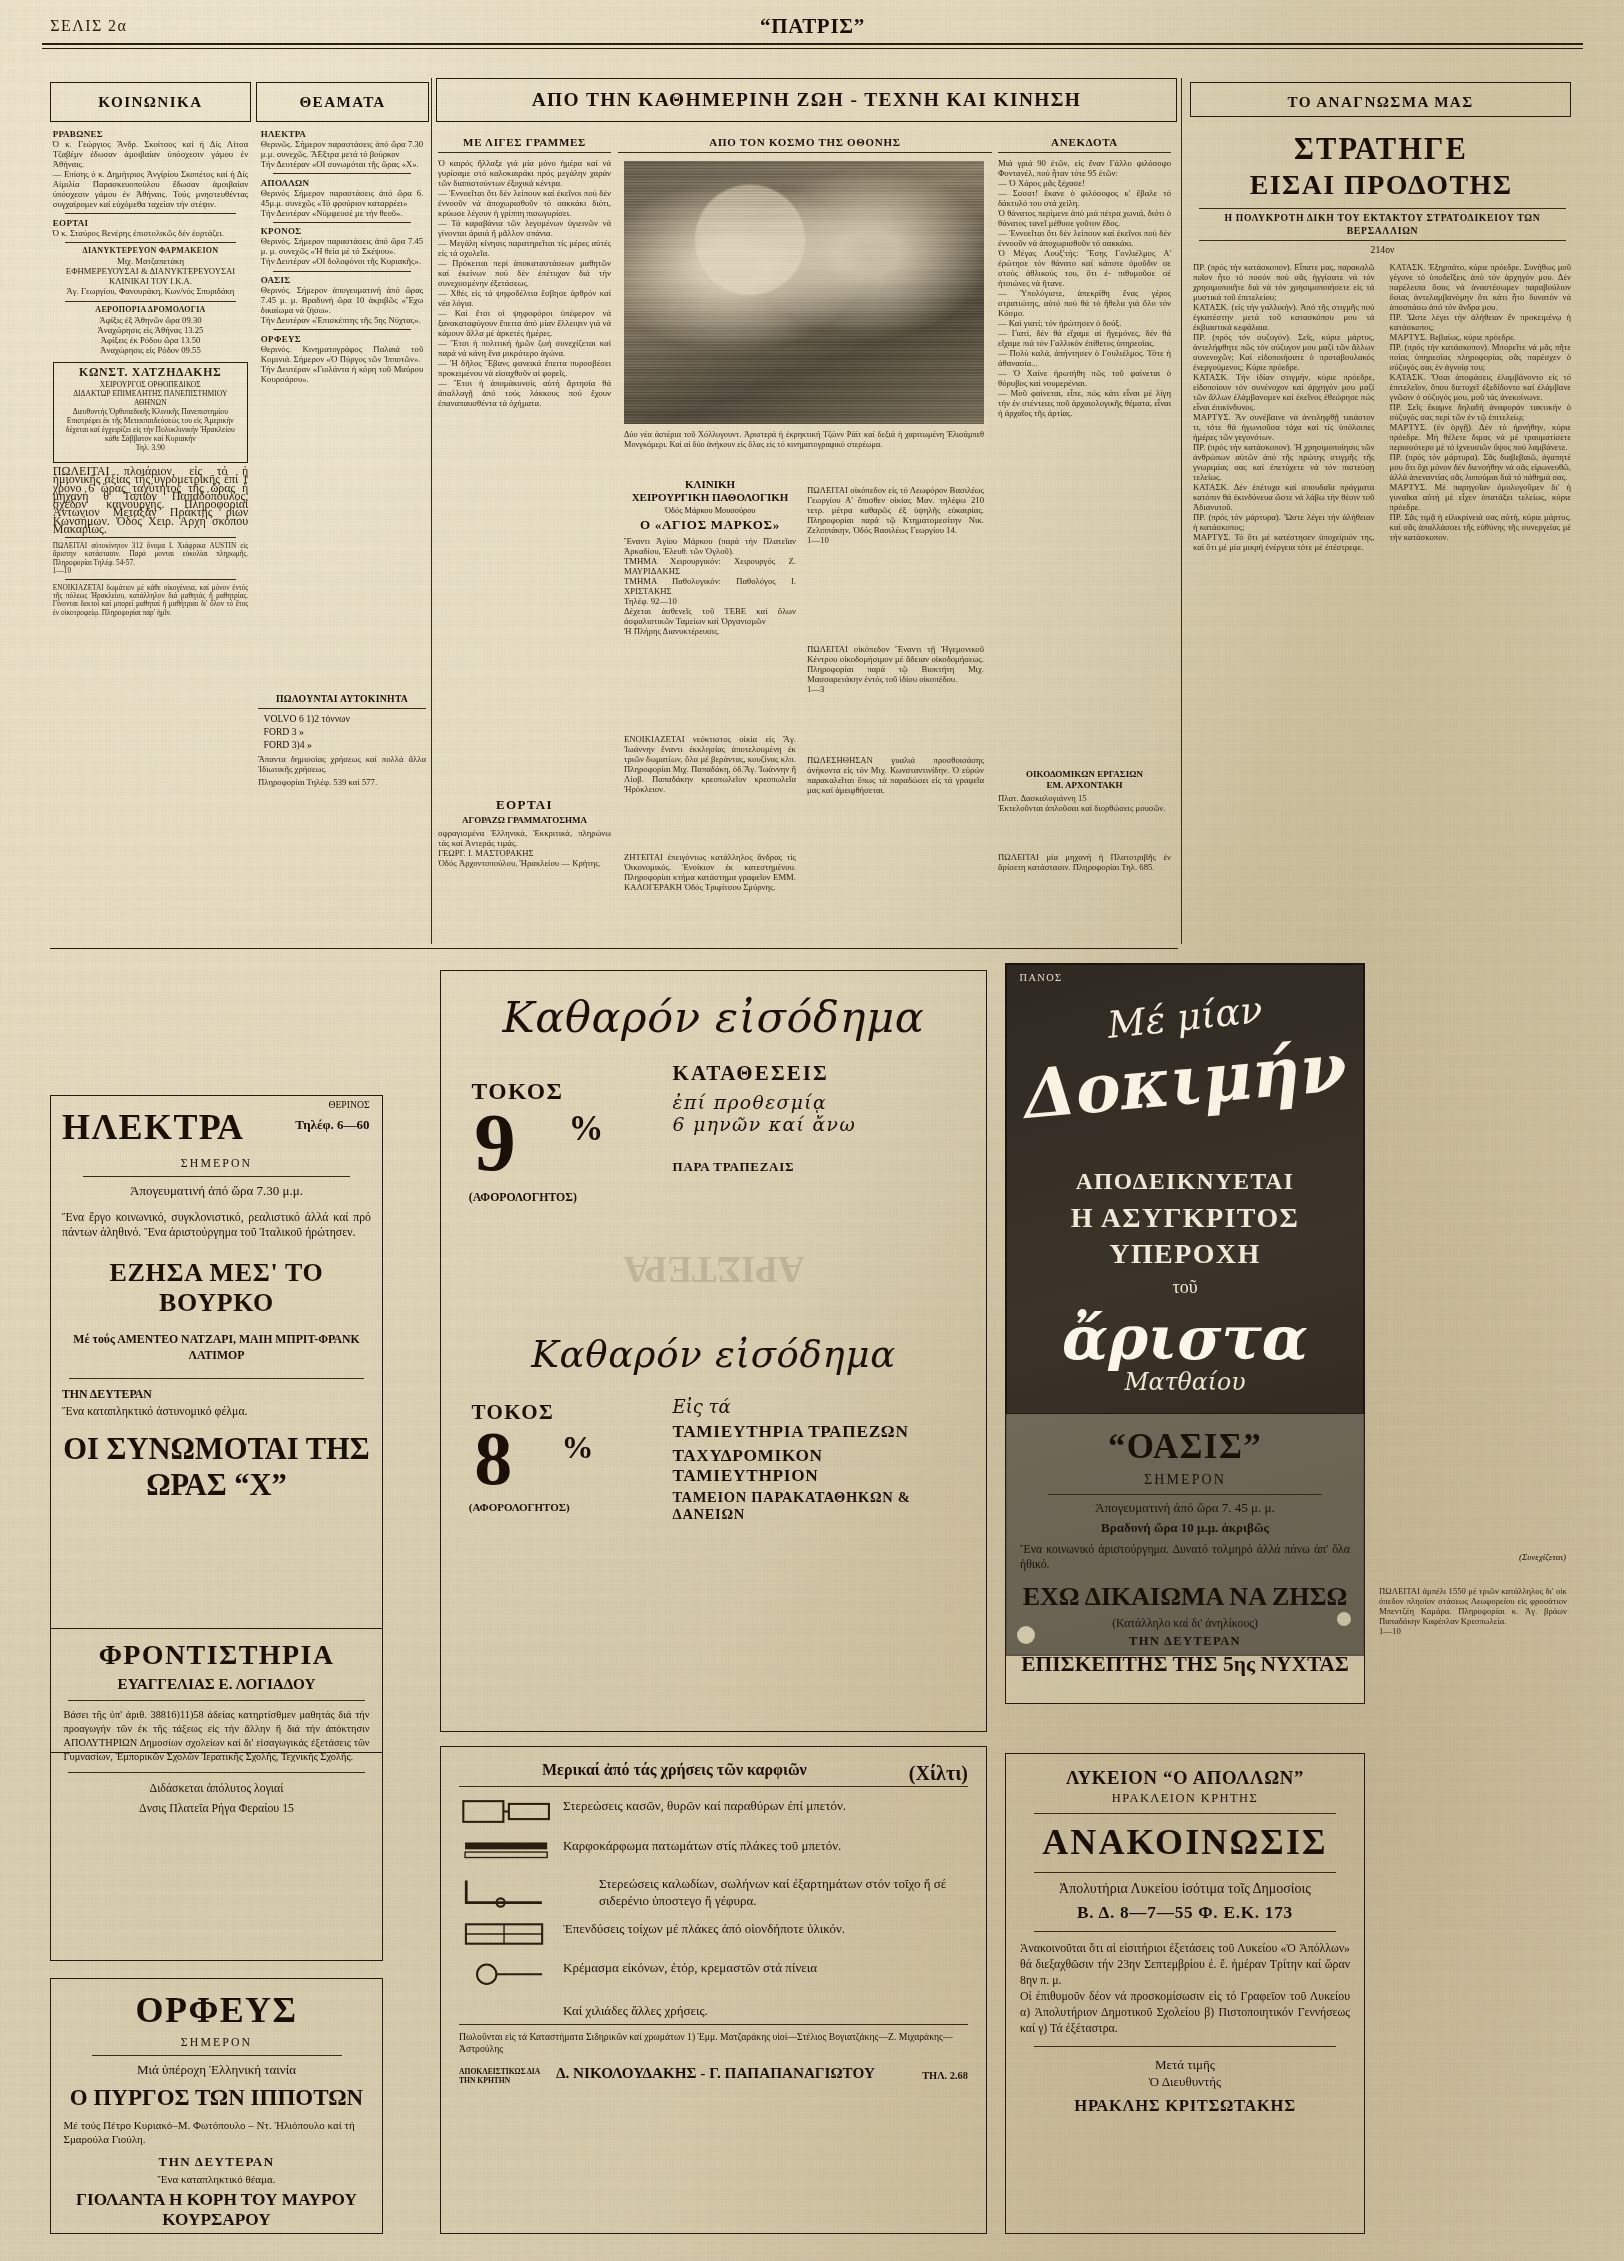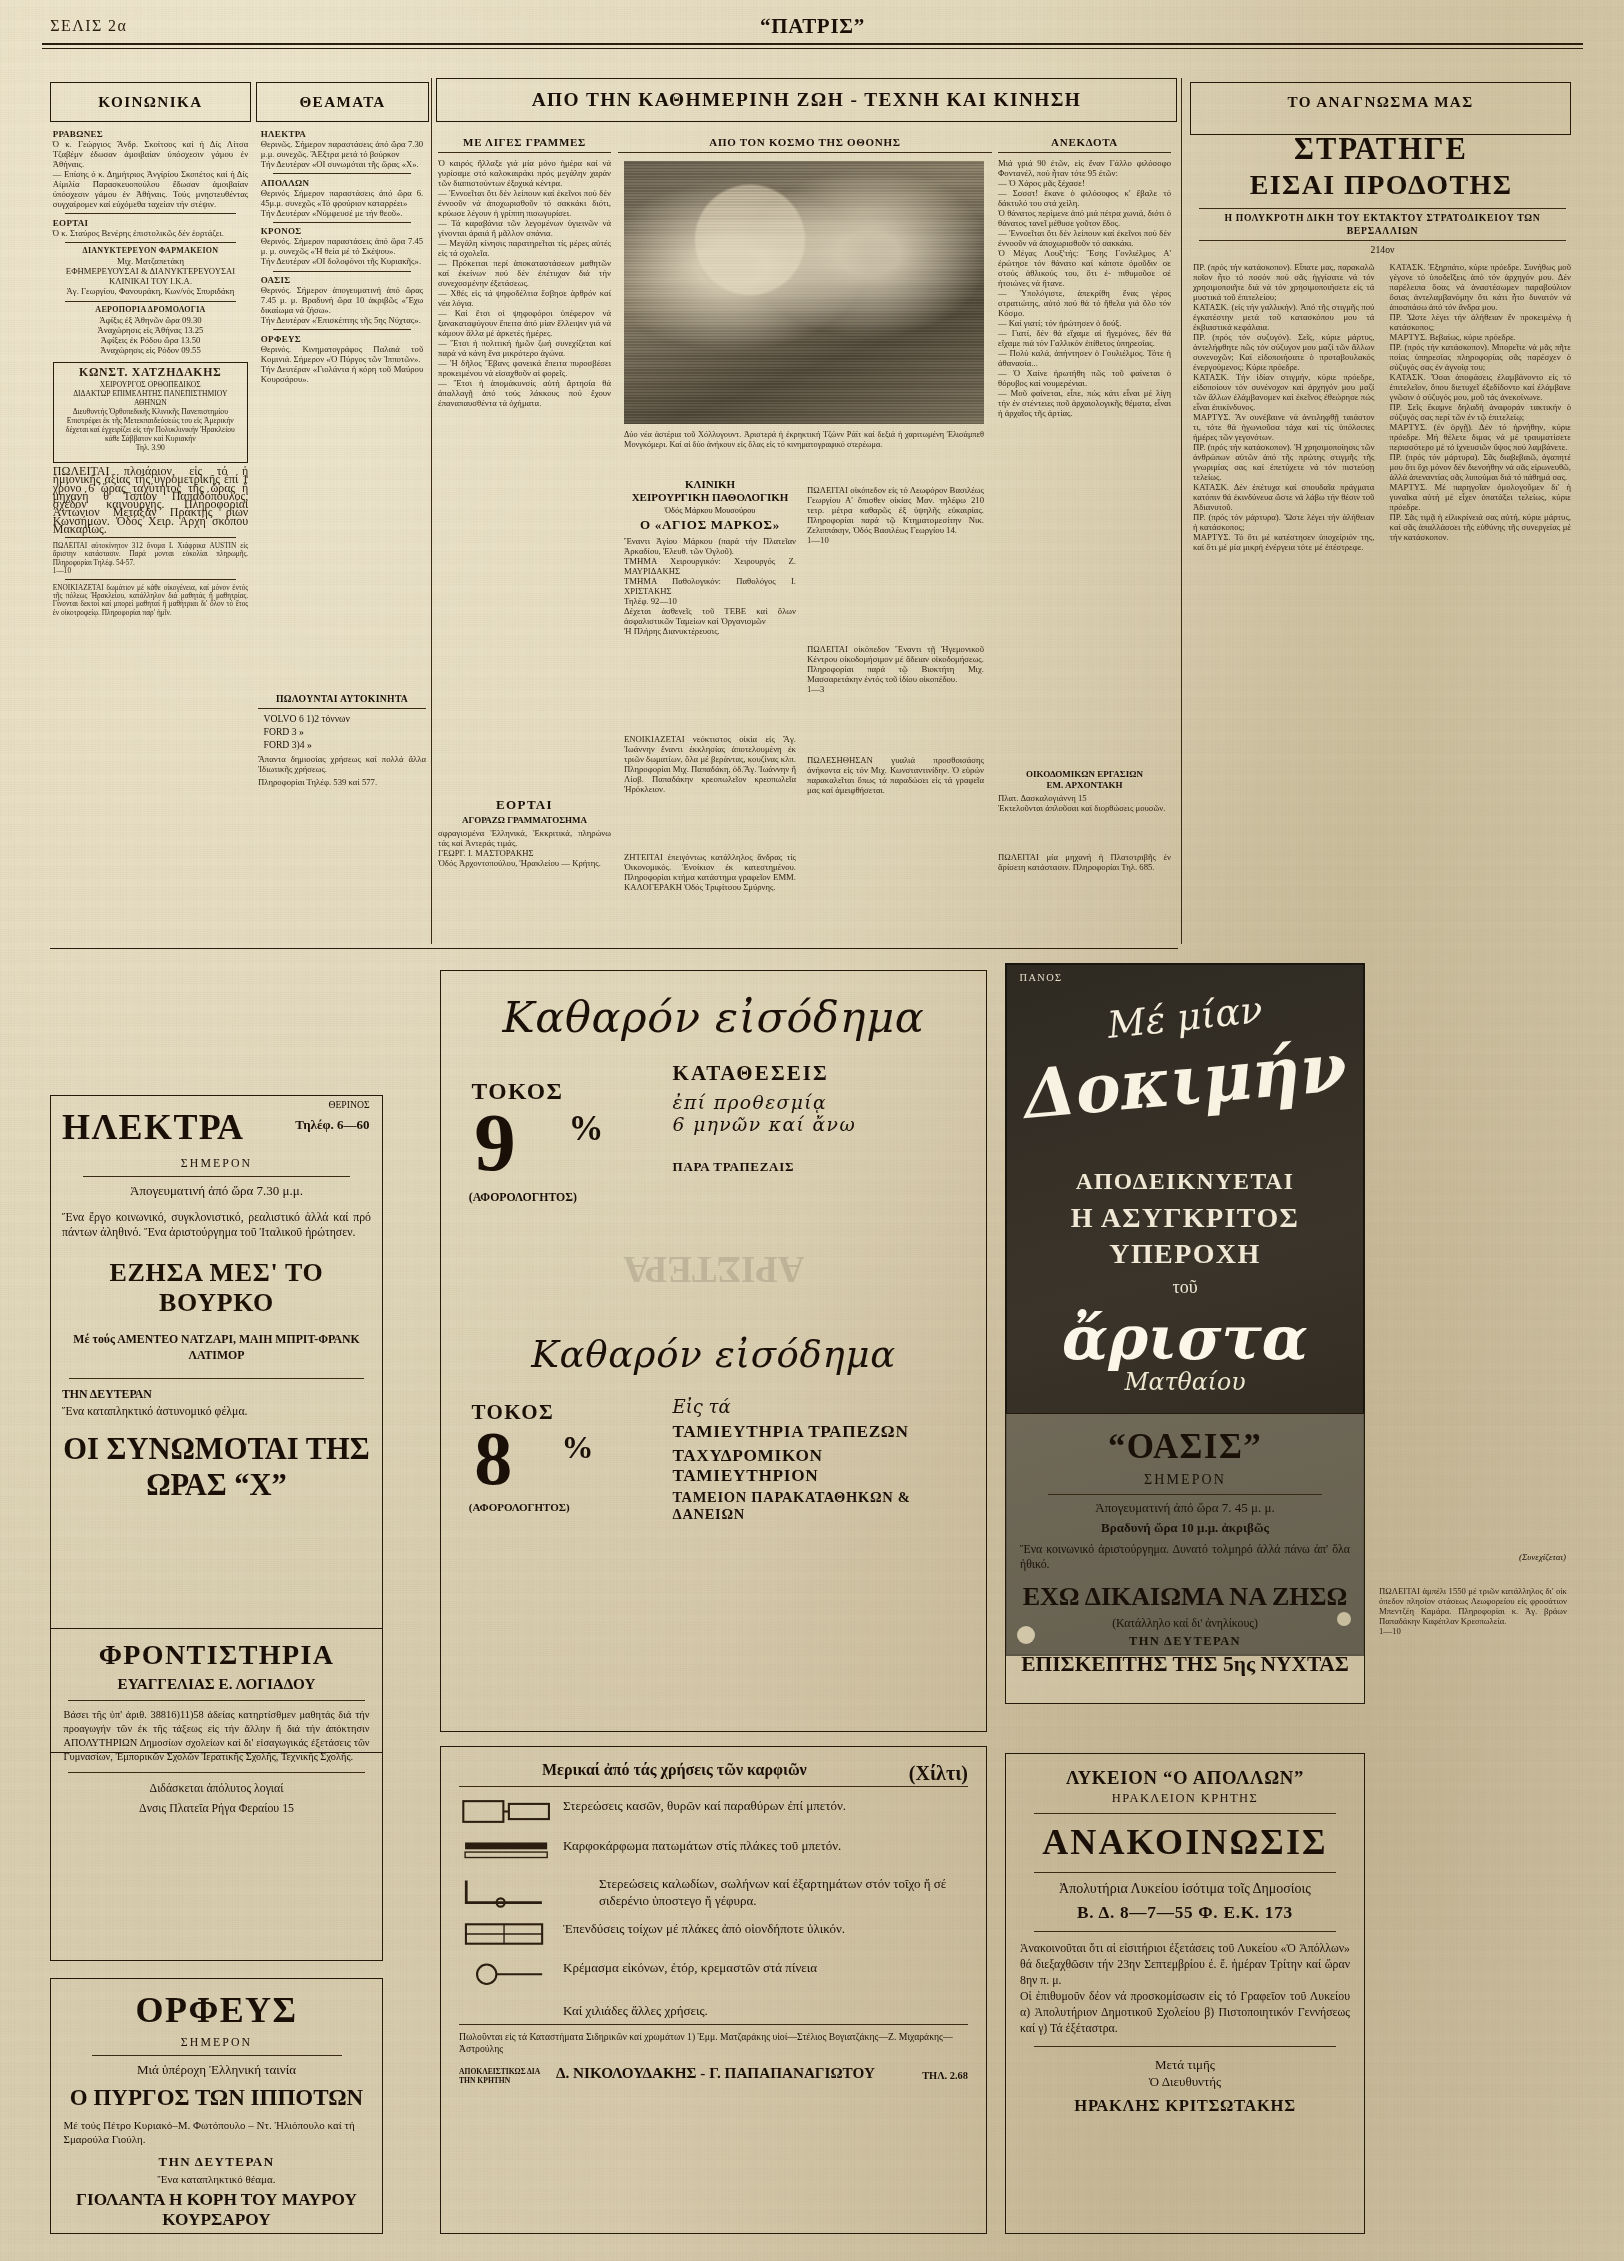--- a/index.html
+++ b/index.html
@@ -100,21 +100,21 @@
   </div>
 
   <div class="box bdr" style="left:256px;top:82px;width:173px;height:40px;">
     <div class="banner" style="font-size:15.2px;line-height:37px;">ΘΕΑΜΑΤΑ</div>
   </div>
 
   <div class="box bdr" style="left:436px;top:78px;width:741px;height:44px;">
     <div class="banner" style="font-size:19.4px;line-height:42px;">ΑΠΟ ΤΗΝ ΚΑΘΗΜΕΡΙΝΗ ΖΩΗ - ΤΕΧΝΗ ΚΑΙ ΚΙΝΗΣΗ</div>
   </div>
 
-  <div class="box bdr" style="left:1190px;top:82px;width:381px;height:53px;">
+  <div class="box bdr" style="left:1190px;top:82px;width:381px;height:35px;">
     <div class="banner" style="font-size:15.2px;line-height:37px;">ΤΟ ΑΝΑΓΝΩΣΜΑ ΜΑΣ</div>
   </div>
 
   <div class="box" style="left:431px;top:78px;width:0;height:866px;border-left:0.7px solid #3a2a16;"></div>
   <div class="box" style="left:1181px;top:78px;width:0;height:866px;border-left:0.7px solid #3a2a16;"></div>
 
   <div class="box news" style="left:50px;top:129px;width:201px;height:817px;padding:0 2.8px;">
     <div class="newshead">ΡΡΑΒΩΝΕΣ</div>
     <p style="white-space:pre-line;">Ό κ. Γεώργιος Ἄνδρ. Σκοίτσος καί ή Δίς Λίτσα Τζαβέμν ἐδωσαν ἀμοιβαίαν ύπόσχεσιν γάμου ἐν Ἀθήναις.
 — Επίσης ό κ. Δημήτριος Ἀνγίρίου Σκοπέτος καί ή Δίς Αίμιλία Παρασκευοπούλου ἔδωσαν ἀμοιβαίαν ύπόσχεσιν γάμου ἐν Ἀθήναις. Τούς μνηστευθέντας συγχαίρομεν καί εύχόμεθα ταχείαν τήν στέψιν.</p>

